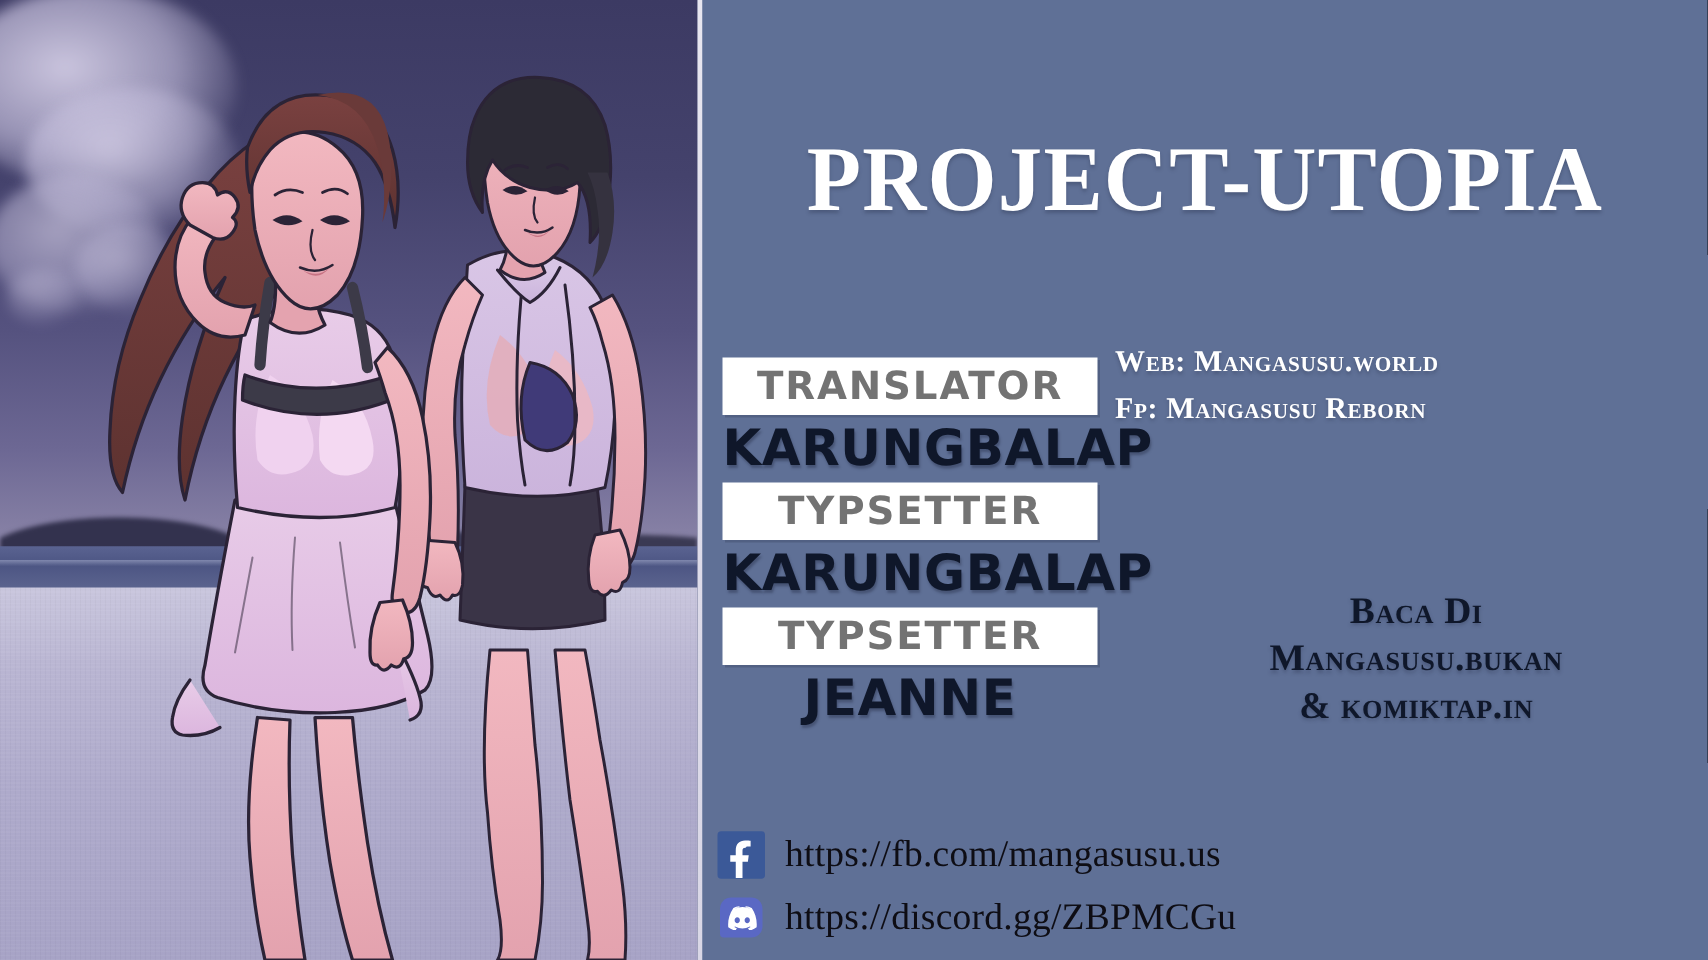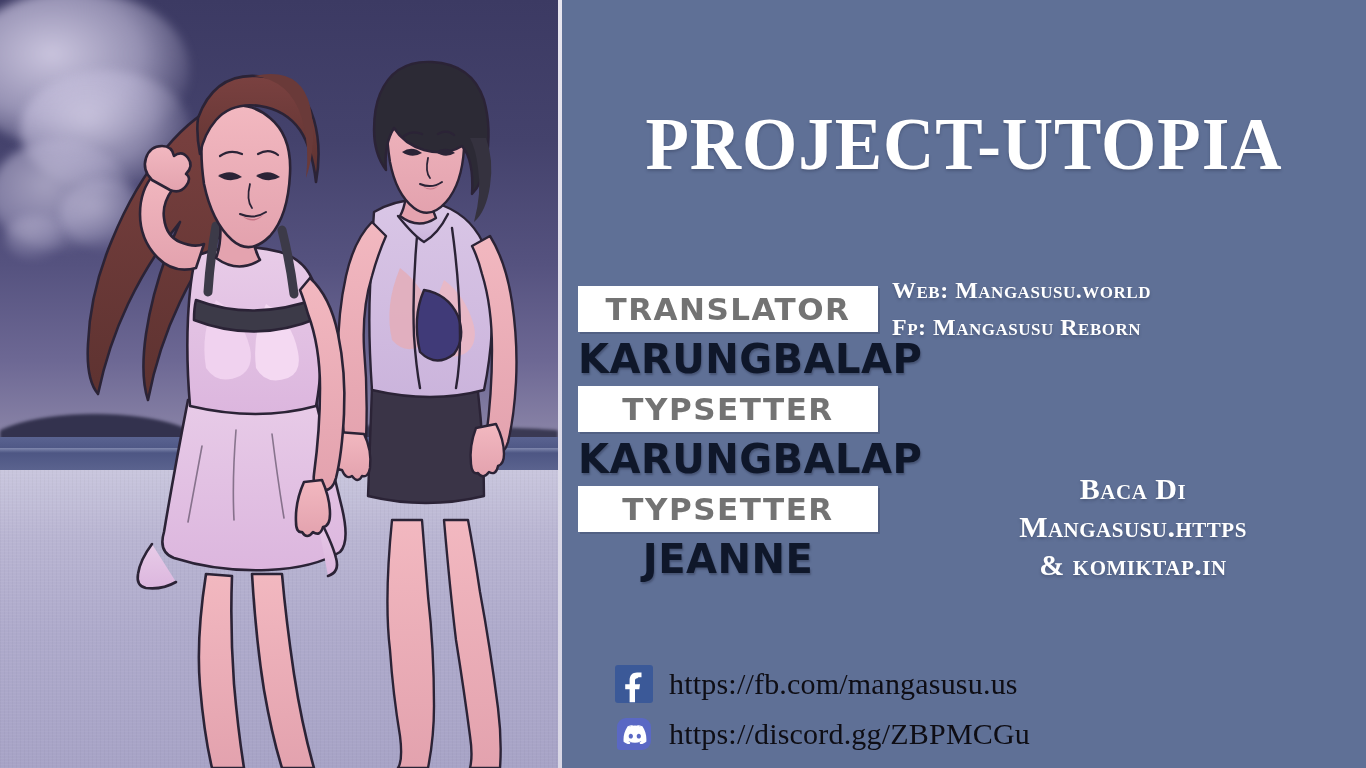--- a/index.html
+++ b/index.html
@@ -155,21 +155,21 @@
   .weblines div { white-space: nowrap; }
 
   
   .baca {
     position: absolute;
     left: 356px; top: 470px;
     width: 448px;
     text-align: center;
     padding-right: 18px;
     box-sizing: border-box;
-    color: #ffffff;
+    color: #0f172a;
     font-family: "Liberation Serif", "DejaVu Serif", serif;
     font-weight: 700;
     font-size: 30px;
     line-height: 38px;
     font-variant: small-caps;
     letter-spacing: 0.5px;
     text-shadow: 0 2px 3px rgba(40,48,75,.35);
   }
   .baca div { white-space: nowrap; }
 
@@ -177,21 +177,20 @@
   .socials {
     position: absolute;
     left: 12px; top: 660px;
     width: 500px;
   }
   .social-row {
     display: flex;
     align-items: center;
     height: 48px;
     margin-bottom: 2px;
-    margin-left: 41px;
   }
   .social-icon {
     width: 38px; height: 38px;
     flex: 0 0 38px;
     display: flex;
     align-items: center;
     justify-content: center;
     margin-right: 16px;
   }
   .fb-icon {
@@ -359,21 +358,21 @@
       <span class="credit-name">JEANNE</span>
     </div>
 
     <div class="weblines">
       <div>Web: Mangasusu.world</div>
       <div>Fp: Mangasusu Reborn</div>
     </div>
 
     <div class="baca">
       <div>Baca Di</div>
-      <div>Mangasusu.https</div>
+      <div>Mangasusu.bukan</div>
       <div>&amp; komiktap.in</div>
     </div>
 
     <div class="socials">
       <div class="social-row">
         <span class="social-icon fb-icon">
           <svg width="38" height="38" viewBox="0 0 38 38" aria-hidden="true">
             <path d="M23.4 12.2h3.1V7.6c-.6-.1-2.4-.2-4.5-.2-4.4 0-7.4 2.7-7.4 7.7v4.1h-4.4v5.1h4.4v13h5.4v-13h4.3l.7-5.1h-5v-3.6c0-1.5.4-2.4 2.4-2.4z" fill="#ffffff"></path>
           </svg>
         </span>

